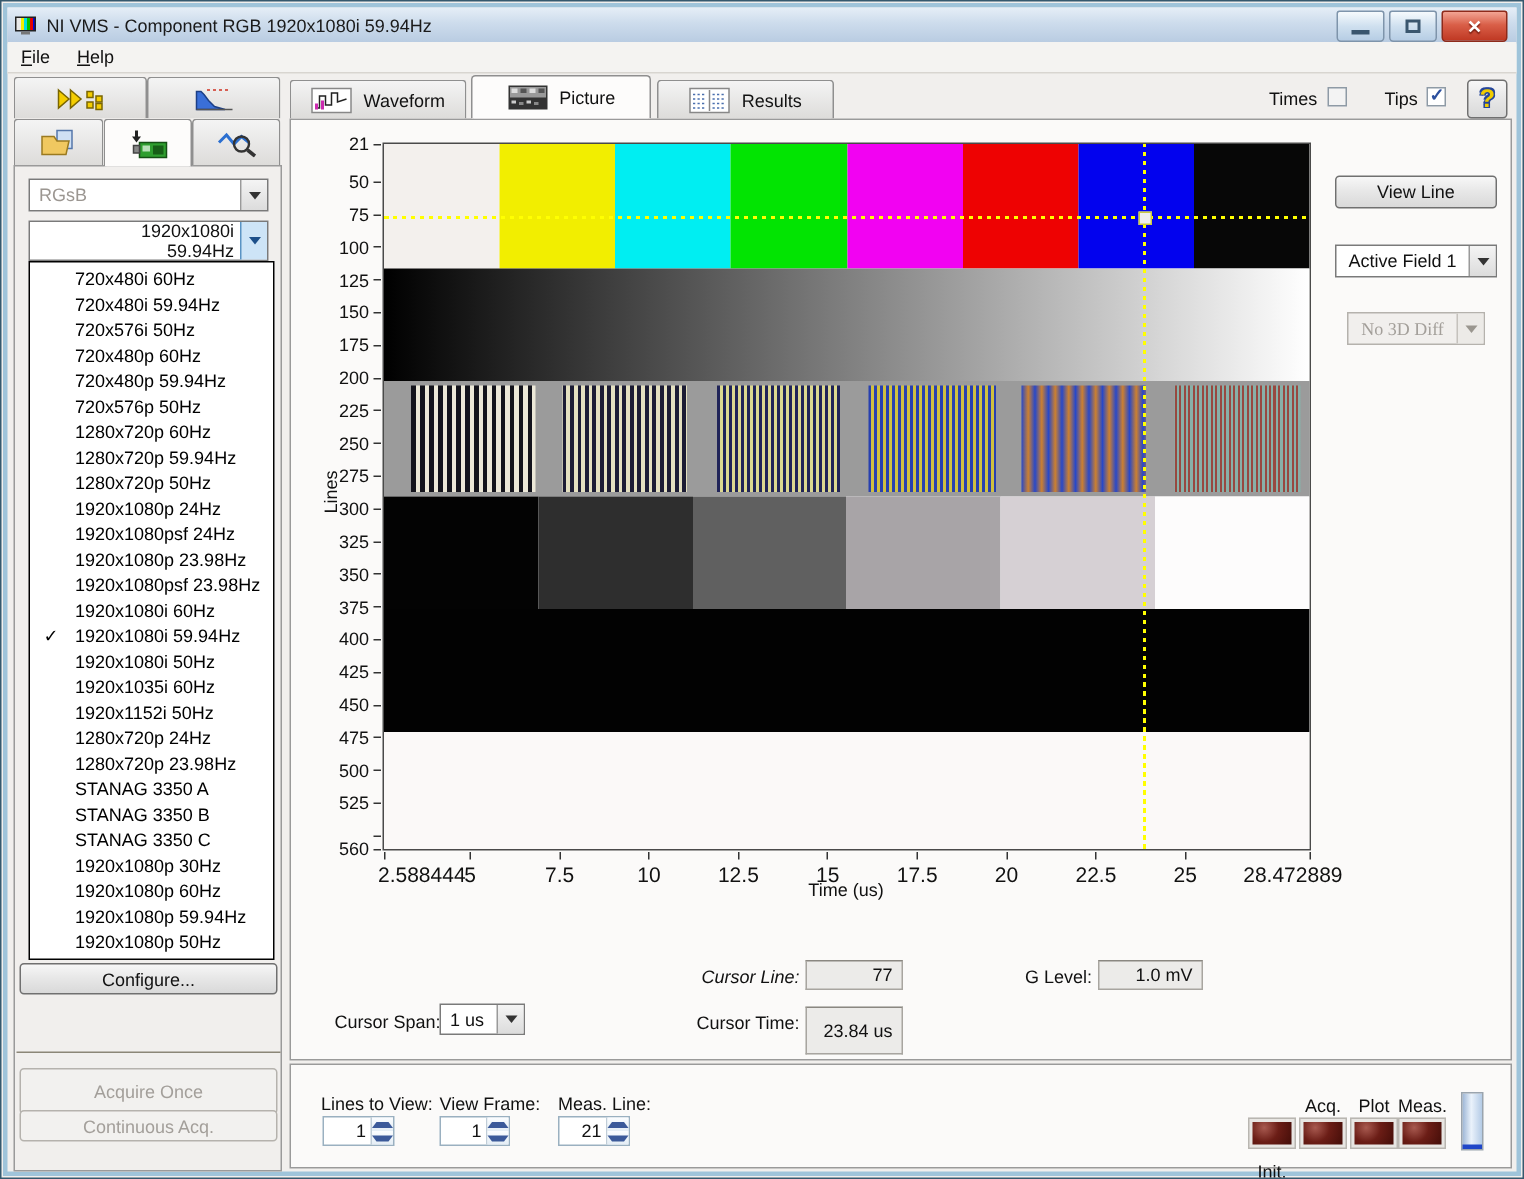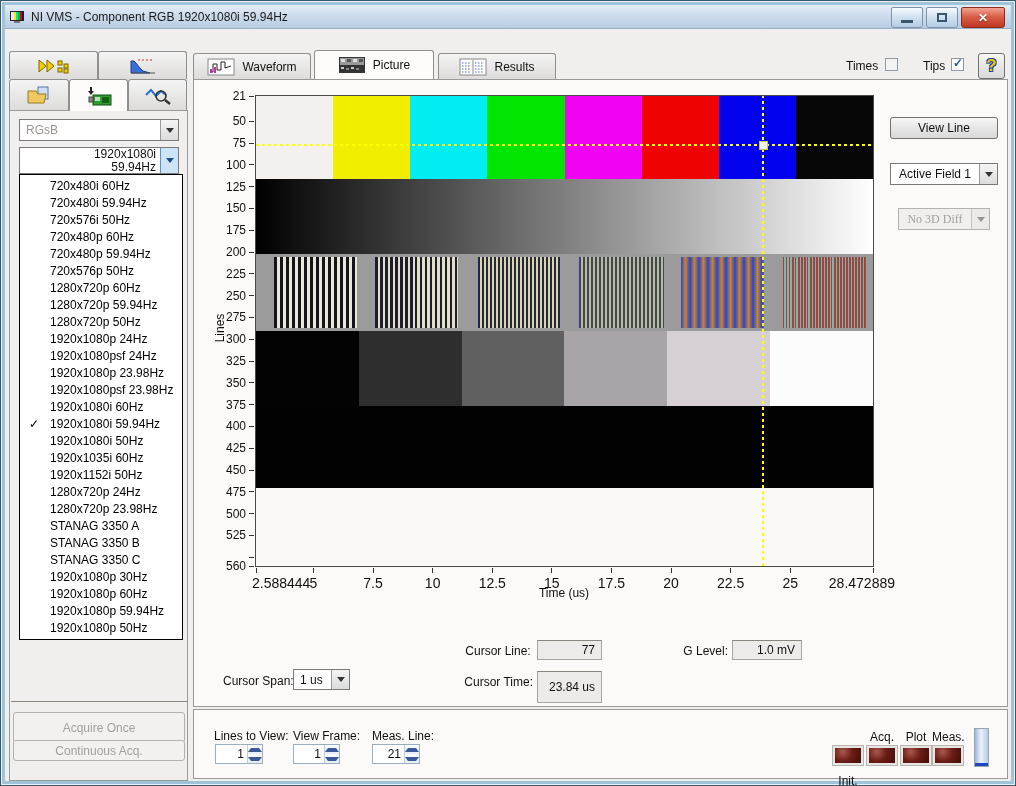--- a/index.html
+++ b/index.html
@@ -109,20 +109,24 @@
         </div>
       <div class="wbtn">
           <div class="glyph-max"></div>
         </div>
       <div class="wbtn close">
           <span class="glyph-x">✕</span>
         </div>
     </div>
   </div>
 
+  <div class="menubar" id="menu-bar">
+      <span class="menu-item"><u>F</u>ile</span>
+      <span class="menu-item"><u>H</u>elp</span>
+    </div>
 
   <div class="tab" style="left:8px;top:50px;width:89px;height:28px;">
     <svg width="34" height="16">
       <path d="M2 2 L9 8 L2 14 Z" fill="#f4cd00" stroke="#7a6600"></path>
       <path d="M10 2 L17 8 L10 14 Z" fill="#f4cd00" stroke="#7a6600"></path>
       <rect x="21" y="3" width="4" height="4" fill="#f4cd00" stroke="#7a6600"></rect>
       <rect x="27" y="6" width="4" height="4" fill="#f4cd00" stroke="#7a6600"></rect>
       <rect x="21" y="10" width="4" height="4" fill="#f4cd00" stroke="#7a6600"></rect>
       <rect x="27" y="11" width="4" height="4" fill="#f4cd00" stroke="#7a6600"></rect>
     </svg>
@@ -200,20 +204,21 @@
       <div class="fmt-item">1280x720p 23.98Hz</div>
       <div class="fmt-item">STANAG 3350 A</div>
       <div class="fmt-item">STANAG 3350 B</div>
       <div class="fmt-item">STANAG 3350 C</div>
       <div class="fmt-item">1920x1080p 30Hz</div>
       <div class="fmt-item">1920x1080p 60Hz</div>
       <div class="fmt-item">1920x1080p 59.94Hz</div>
       <div class="fmt-item">1920x1080p 50Hz</div>
     </div>
 
+  <div class="btn" style="left:12px;top:641px;width:172px;height:21px;">Configure...</div>
   <div class="hline" style="left:10px;top:700px;width:176px;"></div>
   <div class="btn disabled" style="left:12px;top:711px;width:172px;height:31px;">Acquire Once</div>
   <div class="btn disabled" style="left:12px;top:739px;width:172px;height:21px;">Continuous Acq.</div>
 
   <div class="panelbox" style="left:192px;top:78px;width:815px;height:628px;"></div>
   <div class="panelbox" style="left:192px;top:708px;width:815px;height:70px;"></div>
 
   <div class="tab" style="left:192px;top:52px;width:118px;height:26px;">
     <svg width="28" height="18">
       <rect x="1" y="1" width="26" height="16" fill="#fff" stroke="#888"></rect>
@@ -377,21 +382,21 @@
         <div class="arr"></div>
       </div>
   </div>
   <div class="combo dis" style="left:897px;top:207px;width:92px;height:22px;">
     <span class="val" style="text-align:center;padding:0 2px;font-family:Liberation Serif, serif;">No 3D Diff</span>
     <div class="drop">
         <div class="arr"></div>
       </div>
   </div>
 
-  <span class="lbl" style="left:462px;top:643px;width:70px;text-align:center;">Cursor Line:</span>
+  <span class="lbl" style="left:462px;top:643px;width:70px;text-align:right;font-style:italic;">Cursor Line:</span>
   <div class="sunken" style="left:536px;top:639px;width:65px;height:20px;">77</div>
   <span class="lbl" style="left:672px;top:643px;width:55px;text-align:right;">G Level:</span>
   <div class="sunken" style="left:731px;top:639px;width:70px;height:20px;">1.0 mV</div>
   <span class="lbl" style="left:222px;top:673px;">Cursor Span:</span>
   <div class="combo" style="left:292px;top:668px;width:57px;height:21px;">
     <span class="val">1 us</span>
     <div class="drop">
         <div class="arr"></div>
       </div>
   </div>

